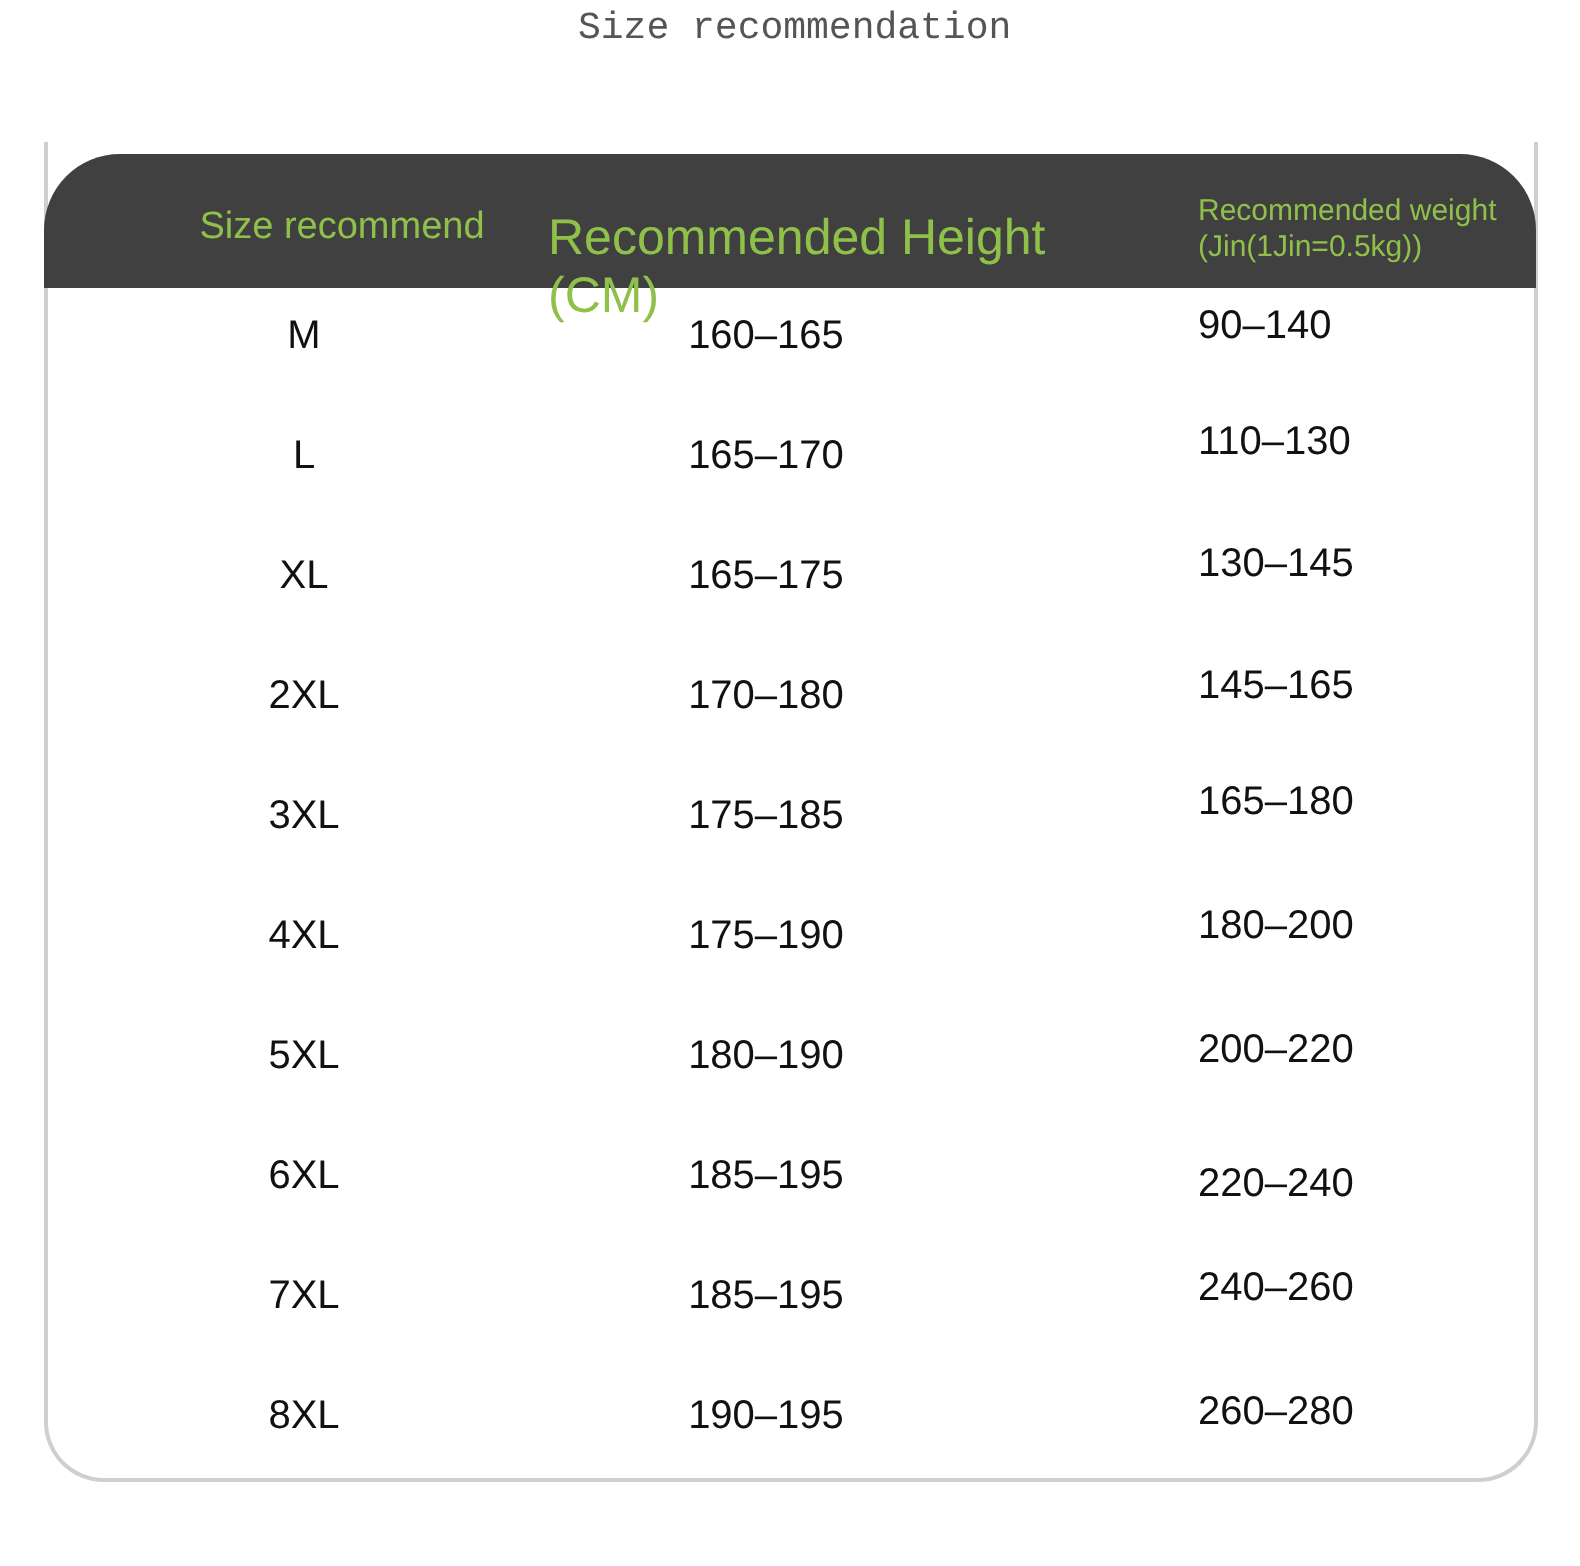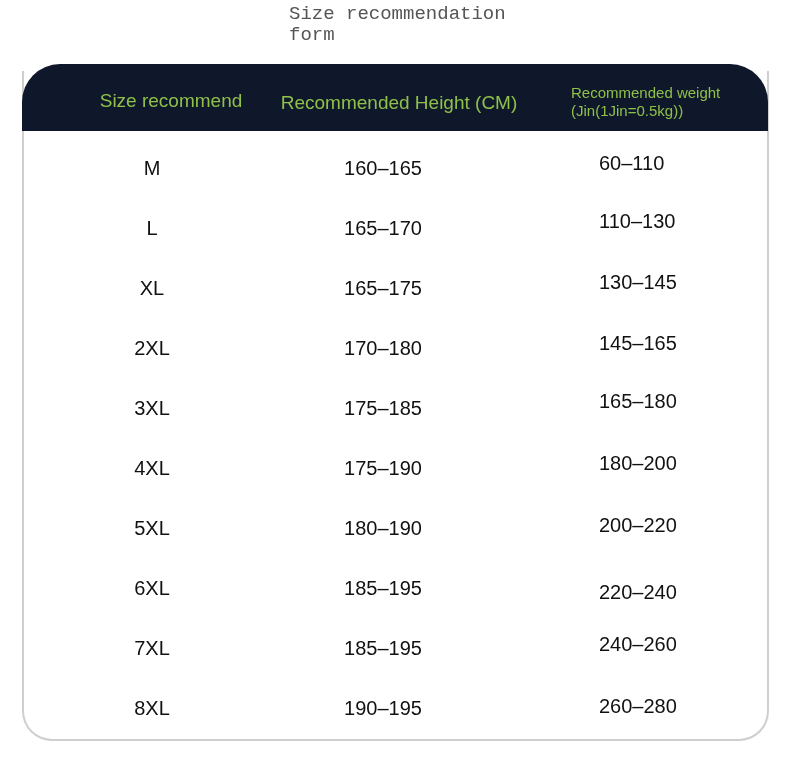--- a/index.html
+++ b/index.html
@@ -33,53 +33,53 @@
       width: 743px;
       height: 668px;
       border: 2px solid #cfcfcf;
       border-top: none;
       border-radius: 0 0 30px 30px;
       box-sizing: content-box;
     }
     .table-header {
       position: absolute;
       left: 22px;
-      top: 64px;
+      top: 77px;
       width: 746px;
       height: 67px;
-      background: #0f172a;
+      background: #404040;
       border-radius: 38px 38px 0 0;
     }
     .hcell {
       position: absolute;
       color: #8fc04a;
       font-family: "Liberation Sans", sans-serif;
     }
     .h-size {
       left: 74px;
       top: 26px;
       width: 150px;
       text-align: center;
       font-size: 19px;
     }
     .h-height {
       left: 252px;
       top: 28px;
       width: 250px;
-      text-align: center;
-      font-size: 19px;
+      text-align: left;
+      font-size: 25px;
     }
     .h-weight {
       left: 549px;
       top: 20px;
       width: 200px;
       font-size: 15px;
       line-height: 18px;
     }
-    .h-weight span { display: block; }
+    .h-weight span { display: block; margin-left: 28px; }
 
     .row {
       position: absolute;
       left: 22px;
       width: 746px;
       height: 60px;
     }
     .cell {
       position: absolute;
       color: #111111;
@@ -102,39 +102,38 @@
     .c-weight {
       left: 577px;
       top: 11px;
     }
   </style>
 </head>
 <body>
 
 <div class="title">
   <span>Size recommendation</span>
-  <span>form</span>
 </div>
 
 <div class="table-card"></div>
 
 <div class="table-header">
   <div class="hcell h-size">Size recommend</div>
   <div class="hcell h-height">Recommended Height (CM)</div>
   <div class="hcell h-weight">
     <span>Recommended weight</span>
     <span>(Jin(1Jin=0.5kg))</span>
   </div>
 </div>
 
 <div>
   <div class="row" style="top:141px">
     <div class="cell c-size">M</div>
     <div class="cell c-height">160–165</div>
-    <div class="cell c-weight">60–110</div>
+    <div class="cell c-weight">90–140</div>
   </div>
   <div class="row" style="top:201px">
     <div class="cell c-size">L</div>
     <div class="cell c-height">165–170</div>
     <div class="cell c-weight" style="top:9px">110–130</div>
   </div>
   <div class="row" style="top:261px">
     <div class="cell c-size">XL</div>
     <div class="cell c-height">165–175</div>
     <div class="cell c-weight" style="top:10px">130–145</div>

